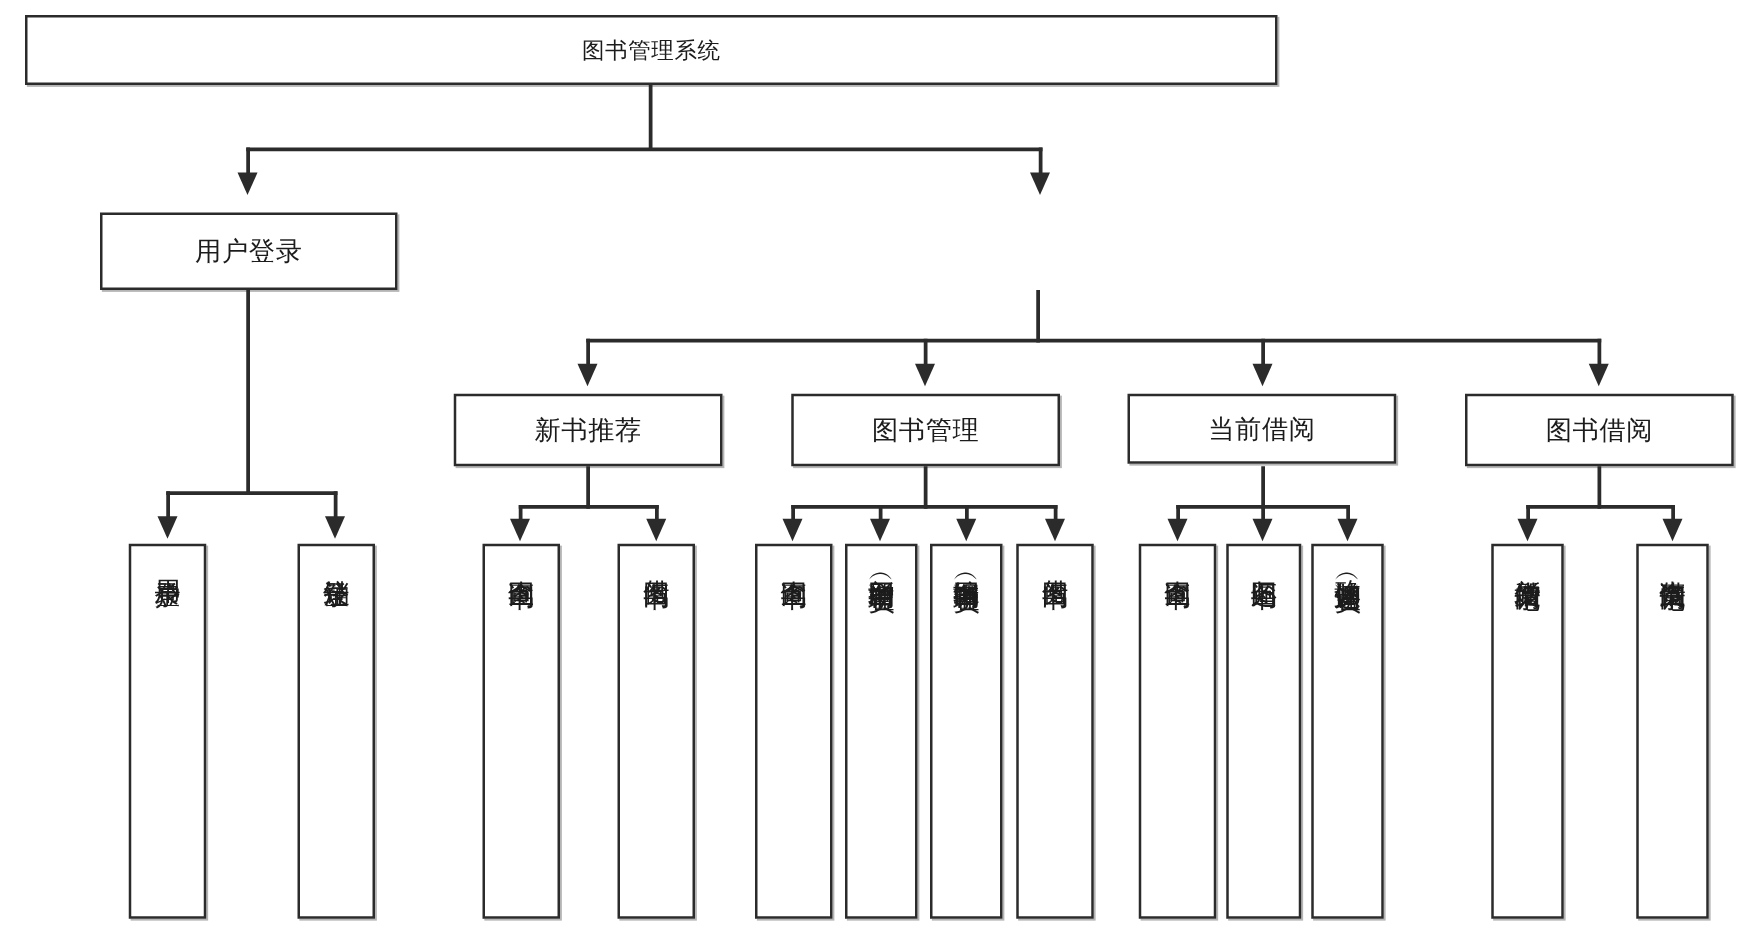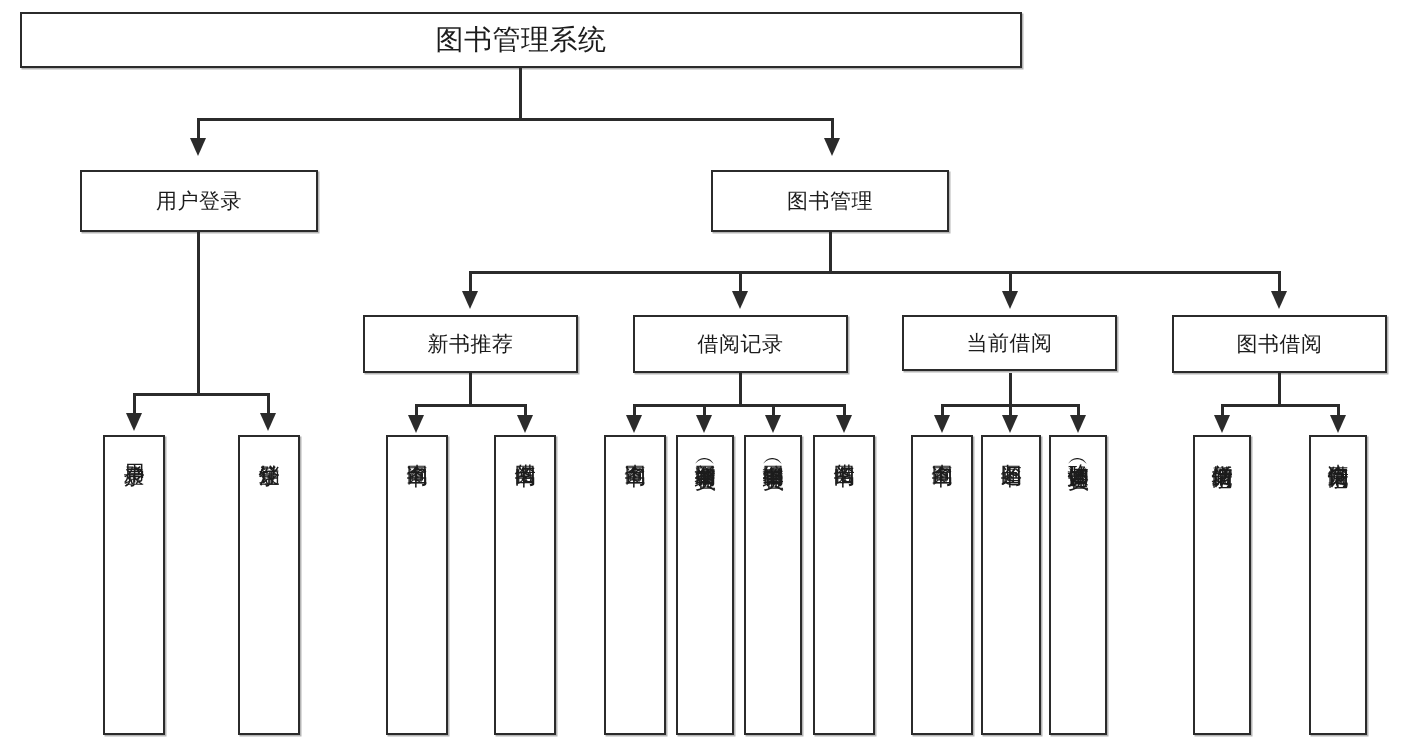--- a/index.html
+++ b/index.html
@@ -31,21 +31,21 @@
     box-shadow: 1.5px 1.5px 0 rgba(120,120,120,0.55);
   }
   .node .label {
     text-align: center;
     color: #1c1c1c;
     letter-spacing: 0.5px;
     white-space: pre;
   }
   
   .node.root .label {
-    font-size: 28px;
+    font-size: 18px;
     text-align: center;
   }
   
   .node.h .label {
     font-size: 21px;
   }
   
   .node.leaf {
     align-items: flex-start;
     justify-content: center;
@@ -93,23 +93,20 @@
 
   <div class="line v" style="left:519px; top:68px; width:3px; height:52px;"></div>
   <div class="line h" style="left:197px; top:118px; width:637px; height:3px;"></div>
   <div class="line v" style="left:197px; top:118px; width:3px; height:22px;"></div>
   <div class="arrow" style="left:190px; top:138px;"></div>
   <div class="line v" style="left:831px; top:118px; width:3px; height:22px;"></div>
   <div class="arrow" style="left:824px; top:138px;"></div>
 
   <div class="node h" style="left:80px; top:170px; width:238px; height:62px;">
     <span class="label">用户登录</span>
-  </div>
-  <div class="node h" style="left:711px; top:170px; width:238px; height:62px;">
-    <span class="label">图书管理</span>
   </div>
 
   <div class="line v" style="left:197px; top:232px; width:3px; height:164px;"></div>
   <div class="line h" style="left:133px; top:393px; width:137px; height:3px;"></div>
   <div class="line v" style="left:133px; top:393px; width:3px; height:22px;"></div>
   <div class="arrow" style="left:126px; top:413px;"></div>
   <div class="line v" style="left:267px; top:393px; width:3px; height:22px;"></div>
   <div class="arrow" style="left:260px; top:413px;"></div>
 
   <div class="line v" style="left:829px; top:232px; width:3px; height:42px;"></div>
@@ -120,21 +117,21 @@
   <div class="arrow" style="left:732px; top:291px;"></div>
   <div class="line v" style="left:1009px; top:271px; width:3px; height:22px;"></div>
   <div class="arrow" style="left:1002px; top:291px;"></div>
   <div class="line v" style="left:1278px; top:271px; width:3px; height:22px;"></div>
   <div class="arrow" style="left:1271px; top:291px;"></div>
 
   <div class="node h" style="left:363px; top:315px; width:215px; height:58px;">
     <span class="label">新书推荐</span>
   </div>
   <div class="node h" style="left:633px; top:315px; width:215px; height:58px;">
-    <span class="label">借阅记录</span>
+    <span class="label">图书管理</span>
   </div>
   <div class="node h" style="left:902px; top:315px; width:215px; height:56px;">
     <span class="label">当前借阅</span>
   </div>
   <div class="node h" style="left:1172px; top:315px; width:215px; height:58px;">
     <span class="label">图书借阅</span>
   </div>
 
   <div class="line v" style="left:469px; top:373px; width:3px; height:34px;"></div>
   <div class="line h" style="left:415px; top:404px; width:112px; height:3px;"></div>

